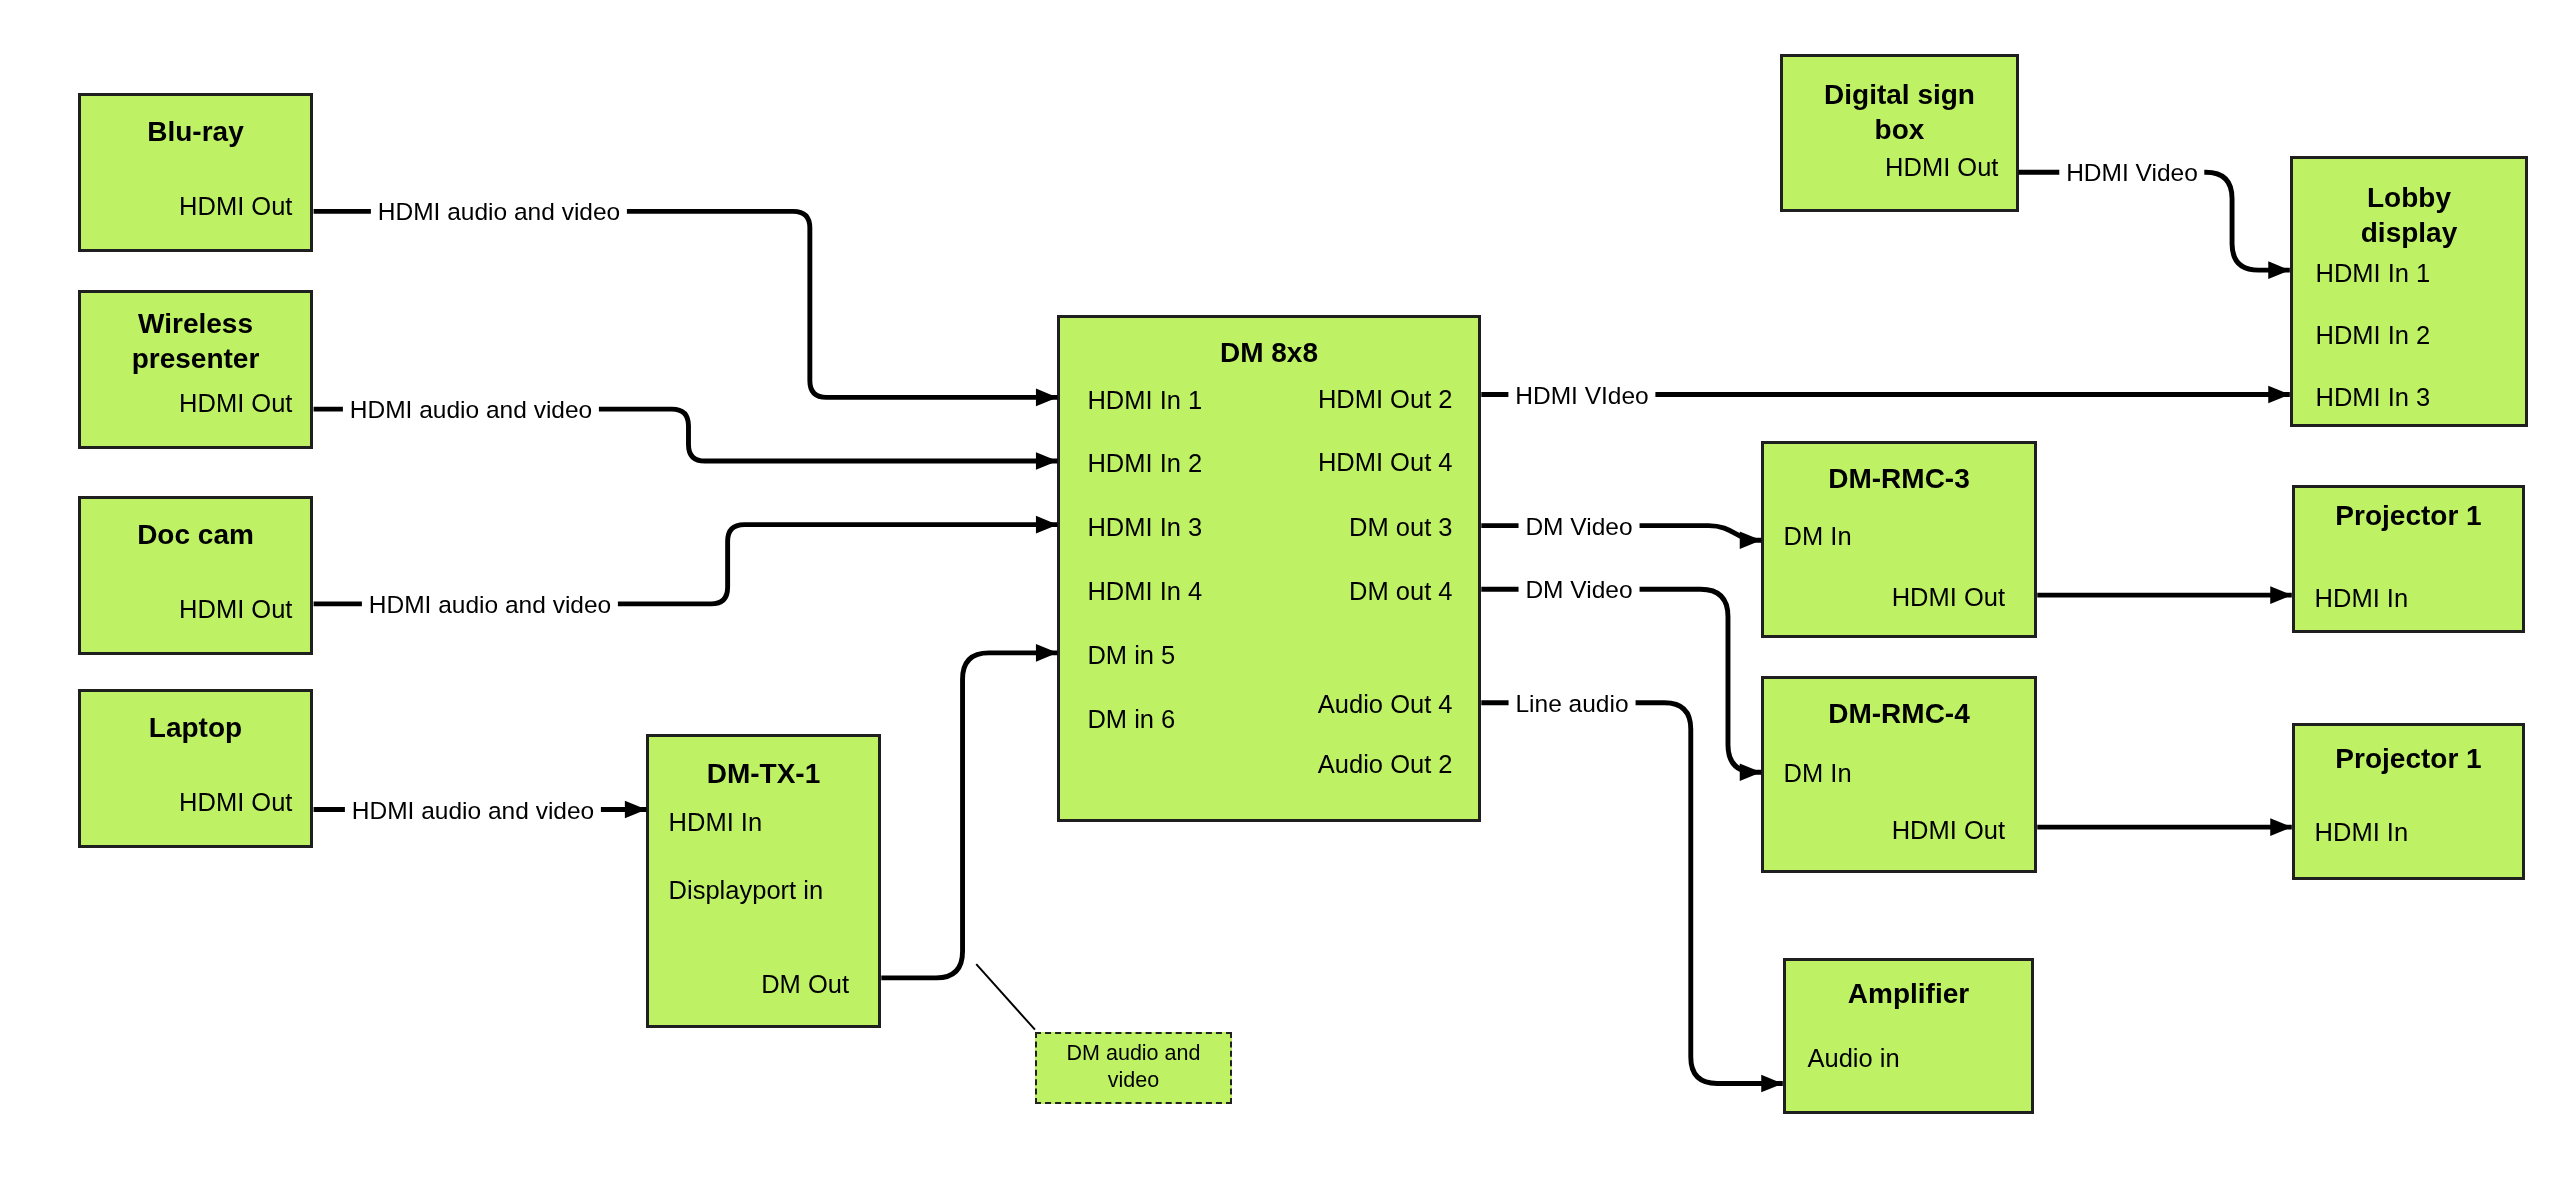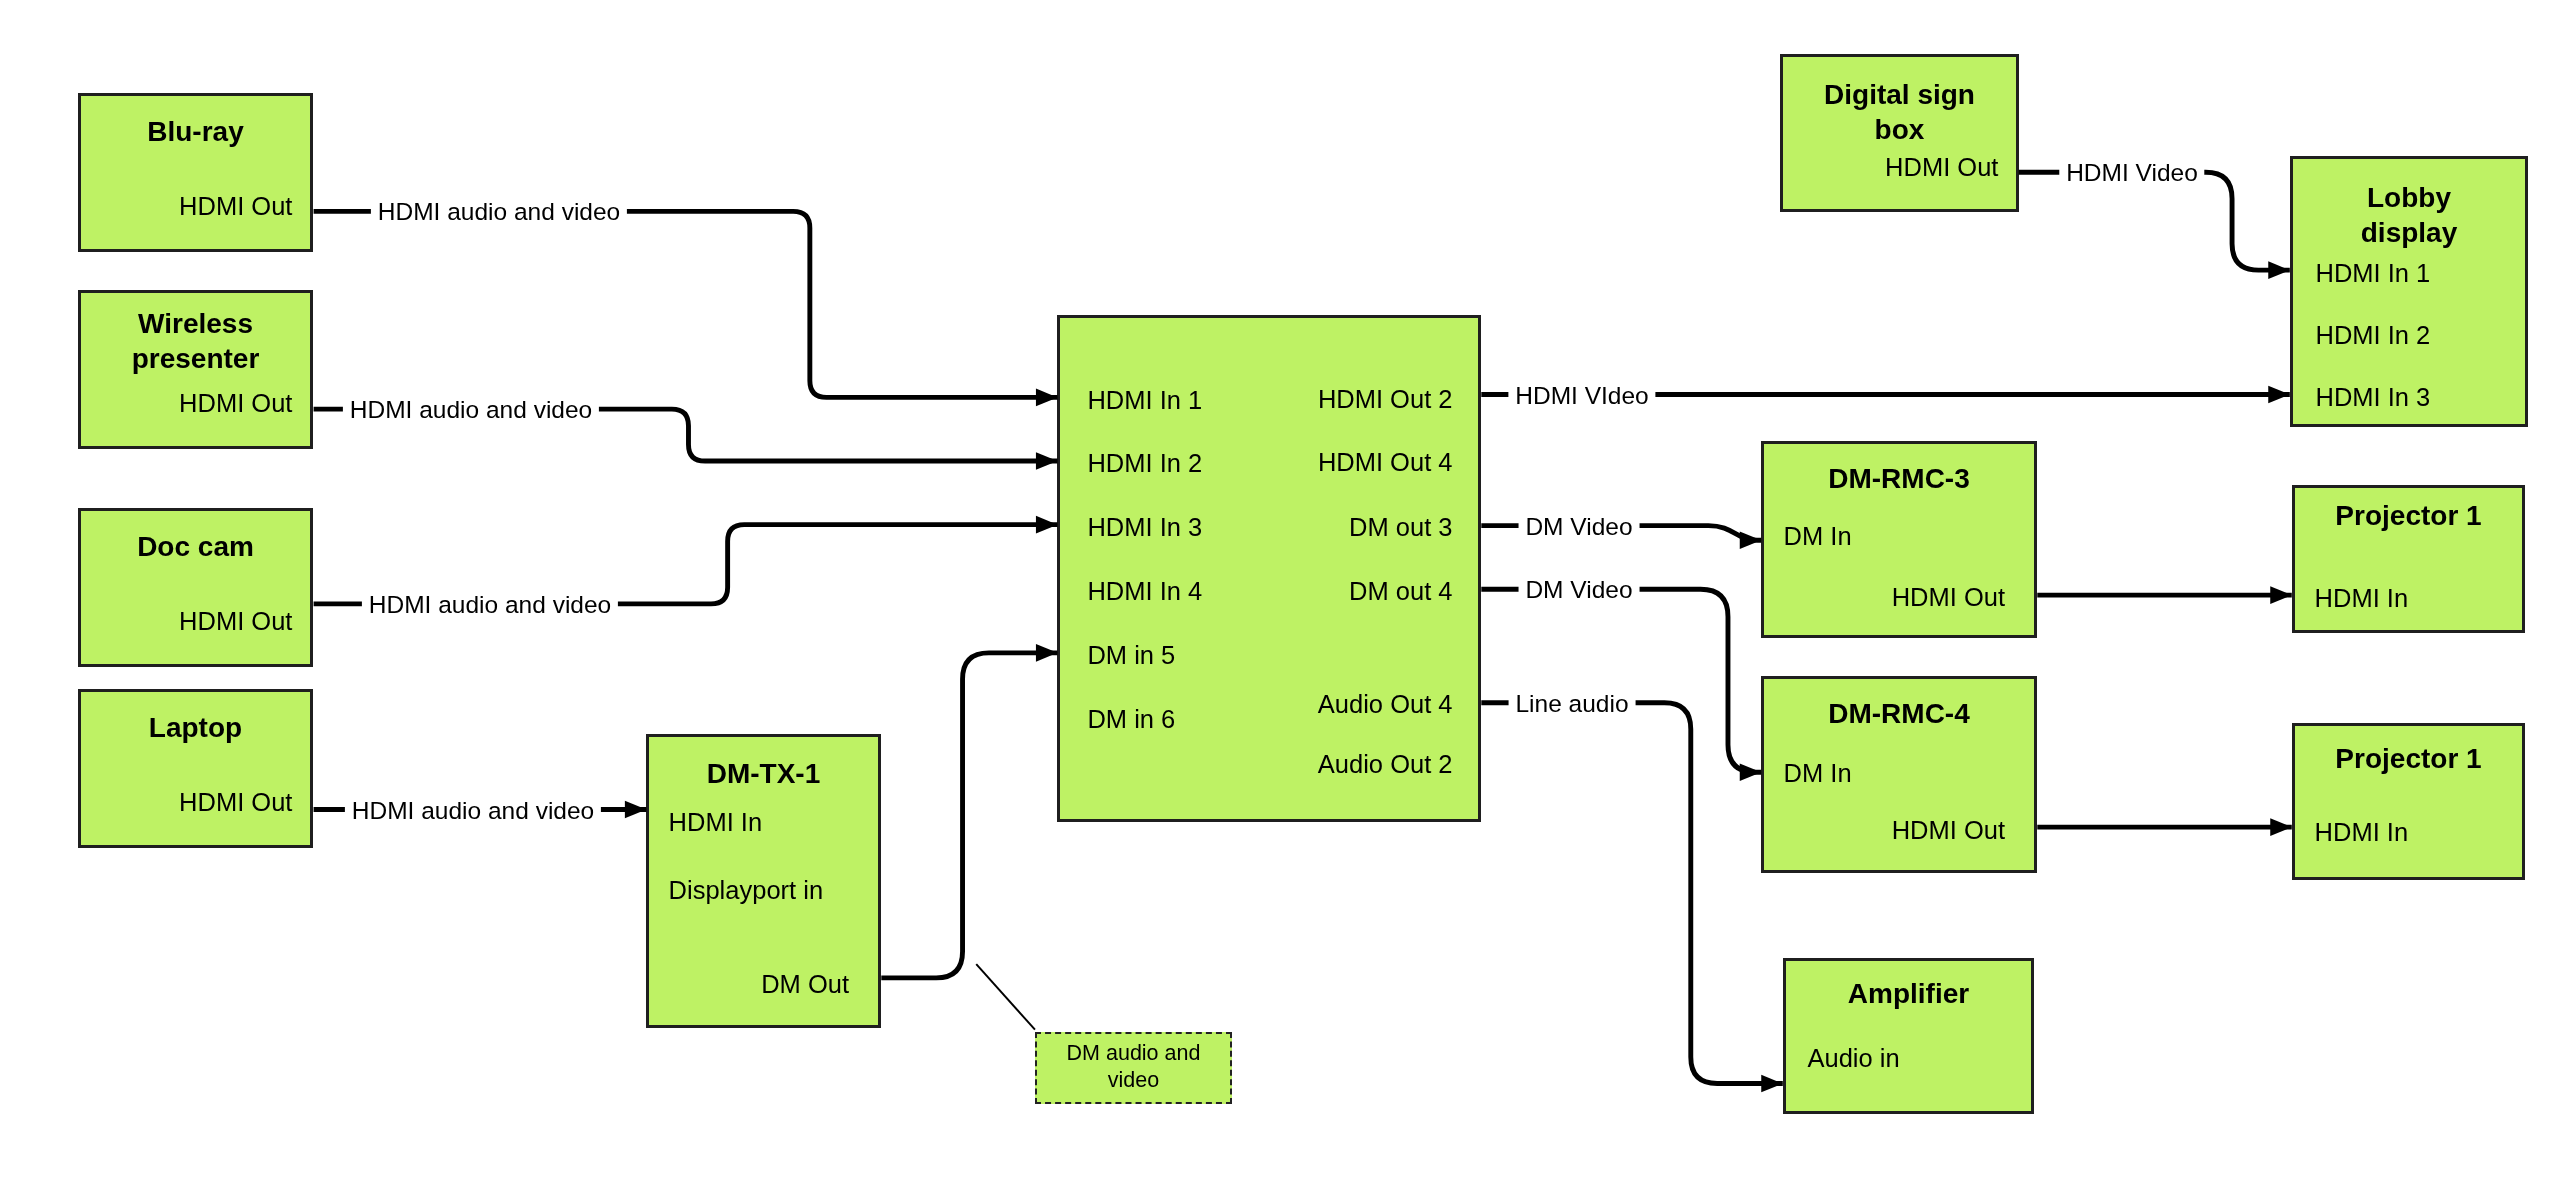--- a/index.html
+++ b/index.html
@@ -84,38 +84,39 @@
   <div class="dbox" style="left:78px;top:93px;width:235px;height:159px">
     <div class="btitle" style="top:17.6px">Blu-ray</div>
     <div class="port pr" style="top:95px;right:17.6px">HDMI Out</div>
   </div>
 
   <div class="dbox" style="left:78px;top:290px;width:235px;height:159px">
     <div class="btitle" style="top:12.7px;left:29px;right:29px">Wireless presenter</div>
     <div class="port pr" style="top:95px;right:17.6px">HDMI Out</div>
   </div>
 
-  <div class="dbox" style="left:78px;top:508px;width:235px;height:159px">
+  <div class="dbox" style="left:78px;top:496px;width:235px;height:159px">
     <div class="btitle" style="top:17.6px">Doc cam</div>
     <div class="port pr" style="top:95px;right:17.6px">HDMI Out</div>
   </div>
 
   <div class="dbox" style="left:78px;top:689px;width:235px;height:159px">
     <div class="btitle" style="top:17.6px">Laptop</div>
     <div class="port pr" style="top:95px;right:17.6px">HDMI Out</div>
   </div>
 
   <div class="dbox" style="left:646px;top:734px;width:235px;height:294px">
     <div class="btitle" style="top:18.6px">DM-TX-1</div>
     <div class="port pl" style="top:70px;left:19.6px">HDMI In</div>
     <div class="port pl" style="top:138px;left:19.6px">Displayport in</div>
     <div class="port pr" style="top:232px;right:29px">DM Out</div>
   </div>
 
   <div class="dbox" style="left:1057px;top:315px;width:424px;height:507px">
+    <div class="btitle" style="top:16.6px">DM 8x8</div>
     <div class="port pl" style="top:67px;left:27.4px">HDMI In 1</div>
     <div class="port pl" style="top:130px;left:27.4px">HDMI In 2</div>
     <div class="port pl" style="top:194px;left:27.4px">HDMI In 3</div>
     <div class="port pl" style="top:258px;left:27.4px">HDMI In 4</div>
     <div class="port pl" style="top:322px;left:27.4px">DM in 5</div>
     <div class="port pl" style="top:386px;left:27.4px">DM in 6</div>
     <div class="port pr" style="top:66px;right:25.5px">HDMI Out 2</div>
     <div class="port pr" style="top:129px;right:25.5px">HDMI Out 4</div>
     <div class="port pr" style="top:194px;right:25.5px">DM out 3</div>
     <div class="port pr" style="top:258px;right:25.5px">DM out 4</div>

